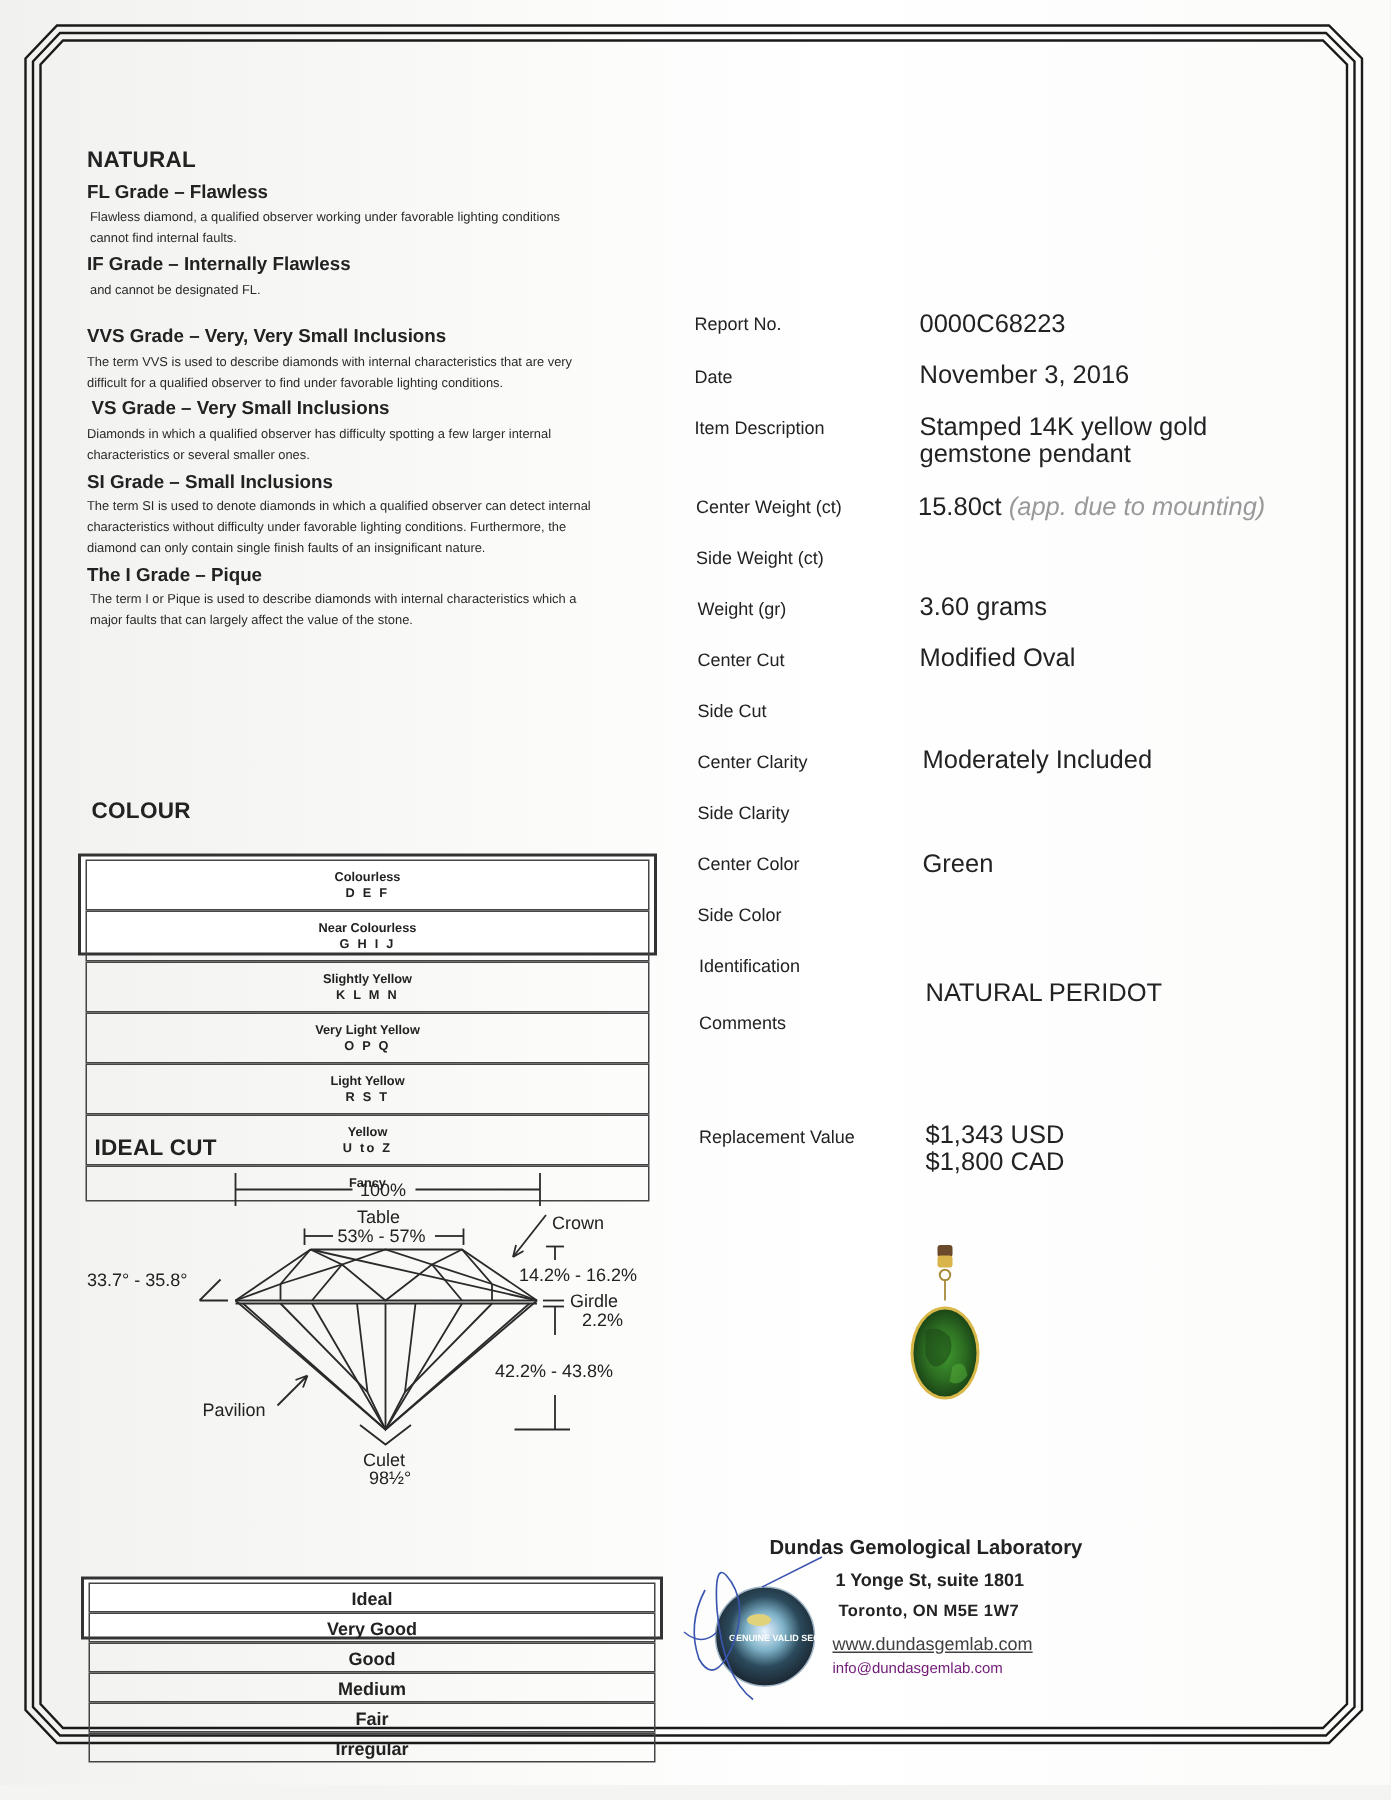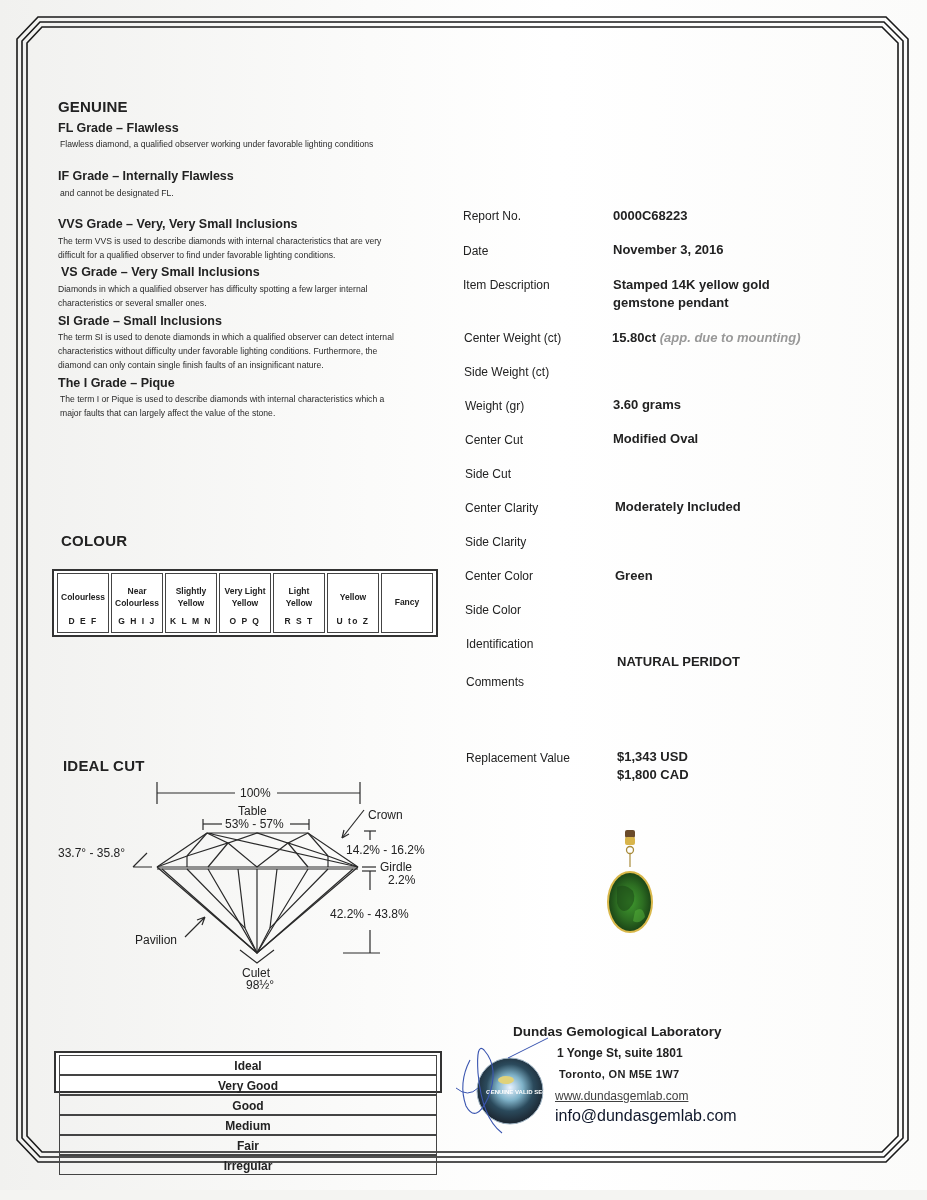--- a/index.html
+++ b/index.html
@@ -17,21 +17,21 @@
   .abs { position: absolute; }
 
   
   .sec-title { font-weight: bold; font-size: 15px; letter-spacing: 0.2px; color: #222; }
   .grade-title { font-weight: bold; font-size: 12.5px; color: #222; }
   .grade-desc { font-size: 8.6px; line-height: 14px; color: #2a2a2a; width: 372px; }
 
   
   .colour-table {
     position: absolute; left: 52px; top: 569px; width: 386px; height: 68px;
-    border: 2px solid #333; display: flex; padding: 2px; box-sizing: border-box; background: #fff;
+    border: 2px solid #333; display: flex; padding: 2px; box-sizing: border-box; background: #fff; flex-direction: column;
   }
   .colour-cell {
     flex: 1; border: 1.5px solid #444; margin: 0 1px; display: flex; flex-direction: column;
     justify-content: space-between; align-items: center; text-align: center;
     font-size: 8.5px; font-weight: bold; padding: 4px 1px 6px; box-sizing: border-box; color: #222;
   }
   .colour-cell .cc-name { line-height: 12px; flex: 1; display: flex; align-items: center; }
   .colour-cell .cc-letters { letter-spacing: 1.5px; }
   .colour-cell.fancy { justify-content: center; }
 
@@ -40,50 +40,51 @@
     position: absolute; left: 54px; top: 1051px; width: 388px; height: 42px;
     border: 2px solid #333; display: flex; padding: 2px; box-sizing: border-box; background: #fff; flex-direction: column;
   }
   .cut-cell {
     flex: 1; border: 1.5px solid #444; margin: 0 1px; text-align: center;
     font-size: 12px; font-weight: bold; line-height: 15px; padding-top: 3px; box-sizing: border-box; color: #222;
   }
 
   
   .field-label { font-size: 12px; color: #222; }
-  .field-value { font-size: 13px; color: #222; line-height: 18px; width: 220px; font-weight: bold; }
+  .field-value { font-size: 17px; color: #222; line-height: 18px; width: 220px; }
   .field-note { font-style: italic; color: #999; }
 
   
   .lab-name { font-weight: bold; font-size: 13.5px; color: #222; }
   .lab-addr { font-weight: bold; font-size: 12px; color: #222; }
   .lab-city { font-weight: bold; font-size: 11px; color: #222; letter-spacing: 0.3px; }
   .lab-link { font-size: 12px; color: #404040; text-decoration: underline; }
-  .lab-email { font-size: 16px; color: #0f172a; }
+  .lab-email { font-size: 10px; color: #701a75; }
 
   .diagram-text { font-family: "Liberation Sans", sans-serif; font-size: 12px; fill: #222; }
 </style>
 </head>
 <body>
 
 <div class="page-bg"></div>
 
 <svg class="frame" viewBox="0 0 927 1200">
   <g fill="none" stroke="#1a1a1a" stroke-width="1.6">
     <path d="M38,17 L886,17 L908,39 L908,1140 L886,1162 L38,1162 L17,1140 L17,39 Z"></path>
     <path d="M40,22 L884,22 L903,41 L903,1138 L884,1157 L40,1157 L22,1138 L22,41 Z"></path>
     <path d="M42,27 L882,27 L898,43 L898,1136 L882,1152 L42,1152 L27,1136 L27,43 Z"></path>
   </g>
 </svg>
 
-<div class="abs sec-title" style="left:58px; top:98px;">GENUINE</div>
+<div class="abs sec-title" style="left:58px; top:98px;">NATURAL</div>
 
 <div class="abs grade-title" style="left:58px; top:121px;">FL Grade – Flawless</div>
 <div class="abs grade-desc" style="left:60px; top:137px;">
   <div>Flawless diamond, a qualified observer working under favorable lighting conditions</div>
+  <div>cannot find internal faults.</div>
 </div>
 
 <div class="abs grade-title" style="left:58px; top:169px;">IF Grade – Internally Flawless</div>
 <div class="abs grade-desc" style="left:60px; top:186px;">
   <div>and cannot be designated FL.</div>
 </div>
 
 <div class="abs grade-title" style="left:58px; top:217px;">VVS Grade – Very, Very Small Inclusions</div>
 <div class="abs grade-desc" style="left:58px; top:234px;">
   <div>The term VVS is used to describe diamonds with internal characteristics that are very</div>

